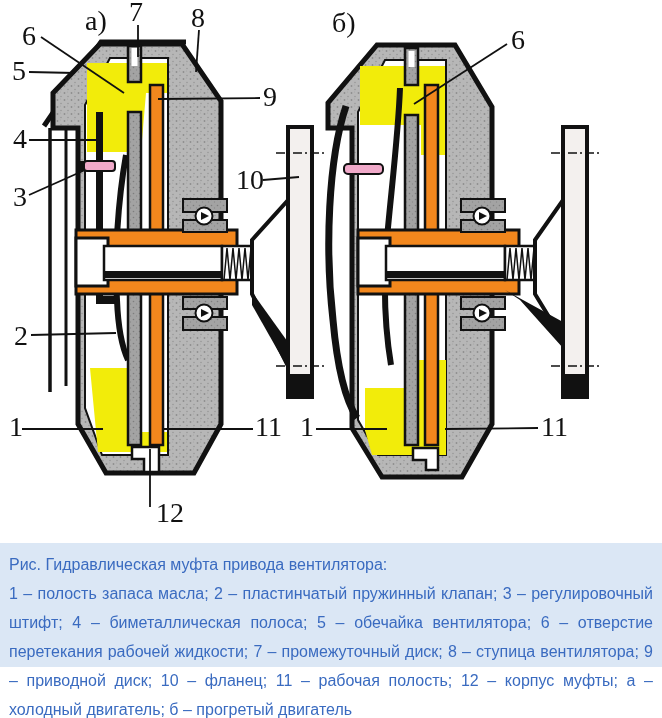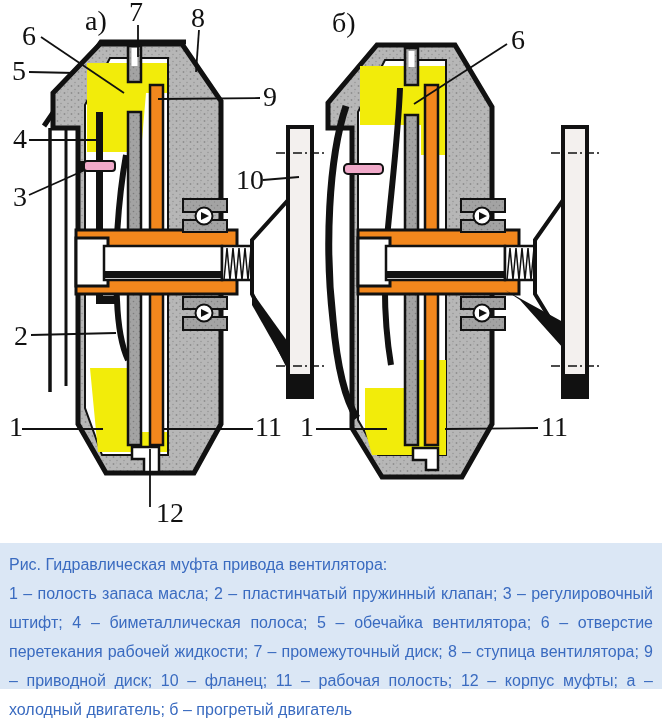--- a/index.html
+++ b/index.html
@@ -1,19 +1,19 @@
 <!DOCTYPE html>
 <html><head>
 <meta charset="utf-8">
 <style>
   html,body{margin:0;padding:0;background:#fff;}
   .page{position:relative;width:662px;height:718px;background:#ffffff;overflow:hidden;
         font-family:"Liberation Serif",serif;}
   .fig-svg{position:absolute;left:0;top:0;}
-  .caption{position:absolute;left:0;top:543px;width:662px;height:146px;box-sizing:border-box;
+  .caption{position:absolute;left:0;top:543px;width:662px;height:124px;box-sizing:border-box;
            background:#dbe7f5;color:#3a6bc0;padding:7px 9px 0 9px;
            font-family:"Liberation Sans",sans-serif;font-size:16px;line-height:29px;}
   .cap-title{white-space:nowrap;}
   .cap-legend{text-align:justify;}
   .callout{font:28px "Liberation Serif",serif;fill:#111;}
   .panel-label{font:28px "Liberation Serif",serif;fill:#111;}
   .lead{stroke:#111;stroke-width:1.8;fill:none;}
   .outline{stroke:#111;fill:none;}
 </style>
 </head>

